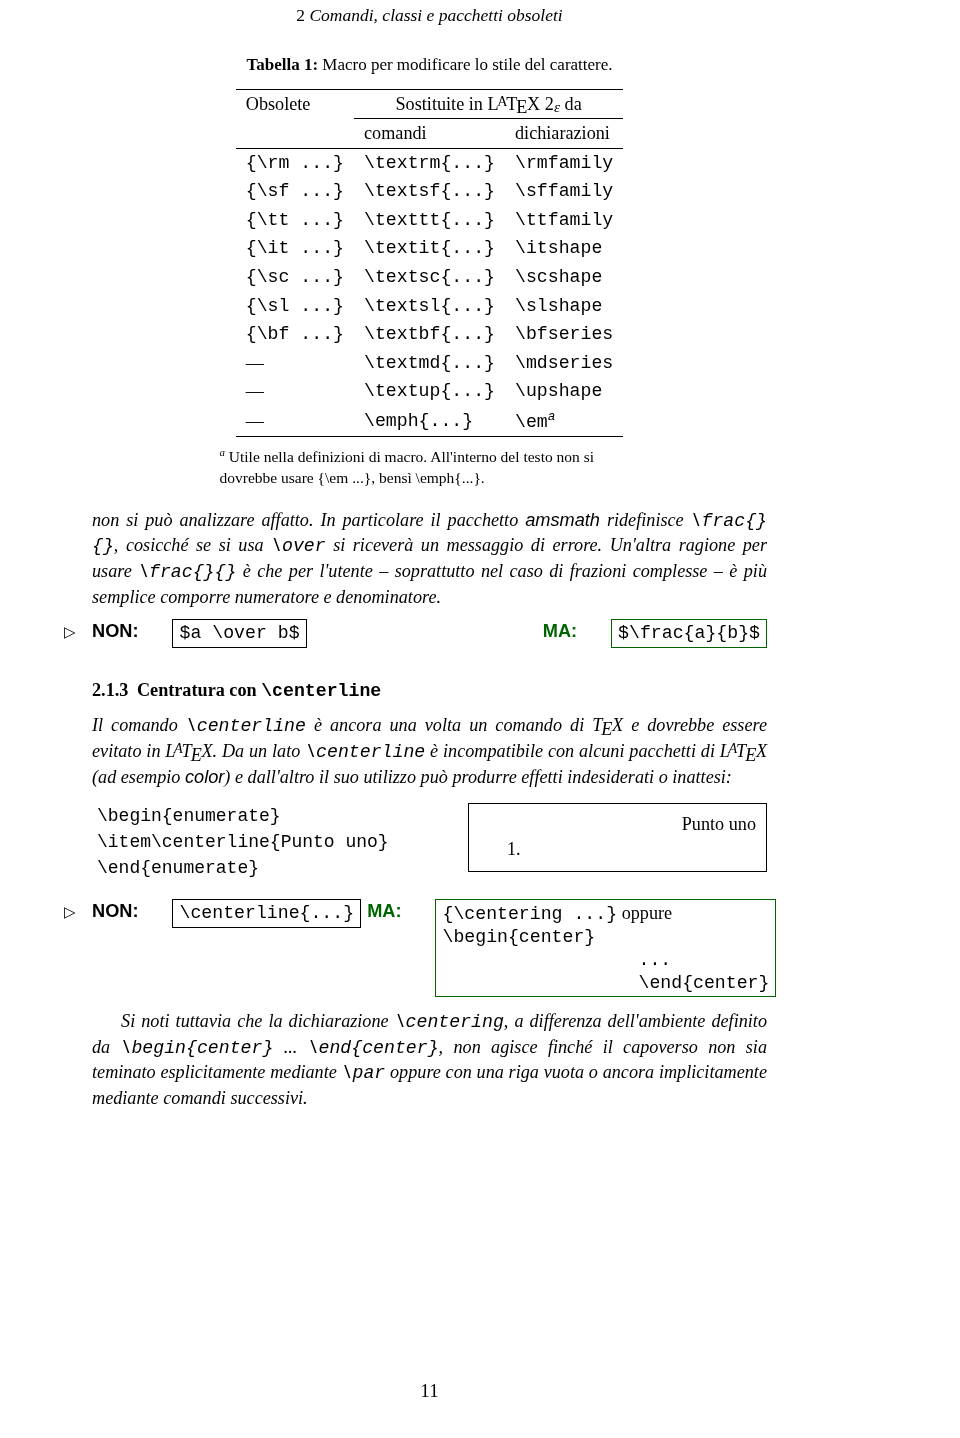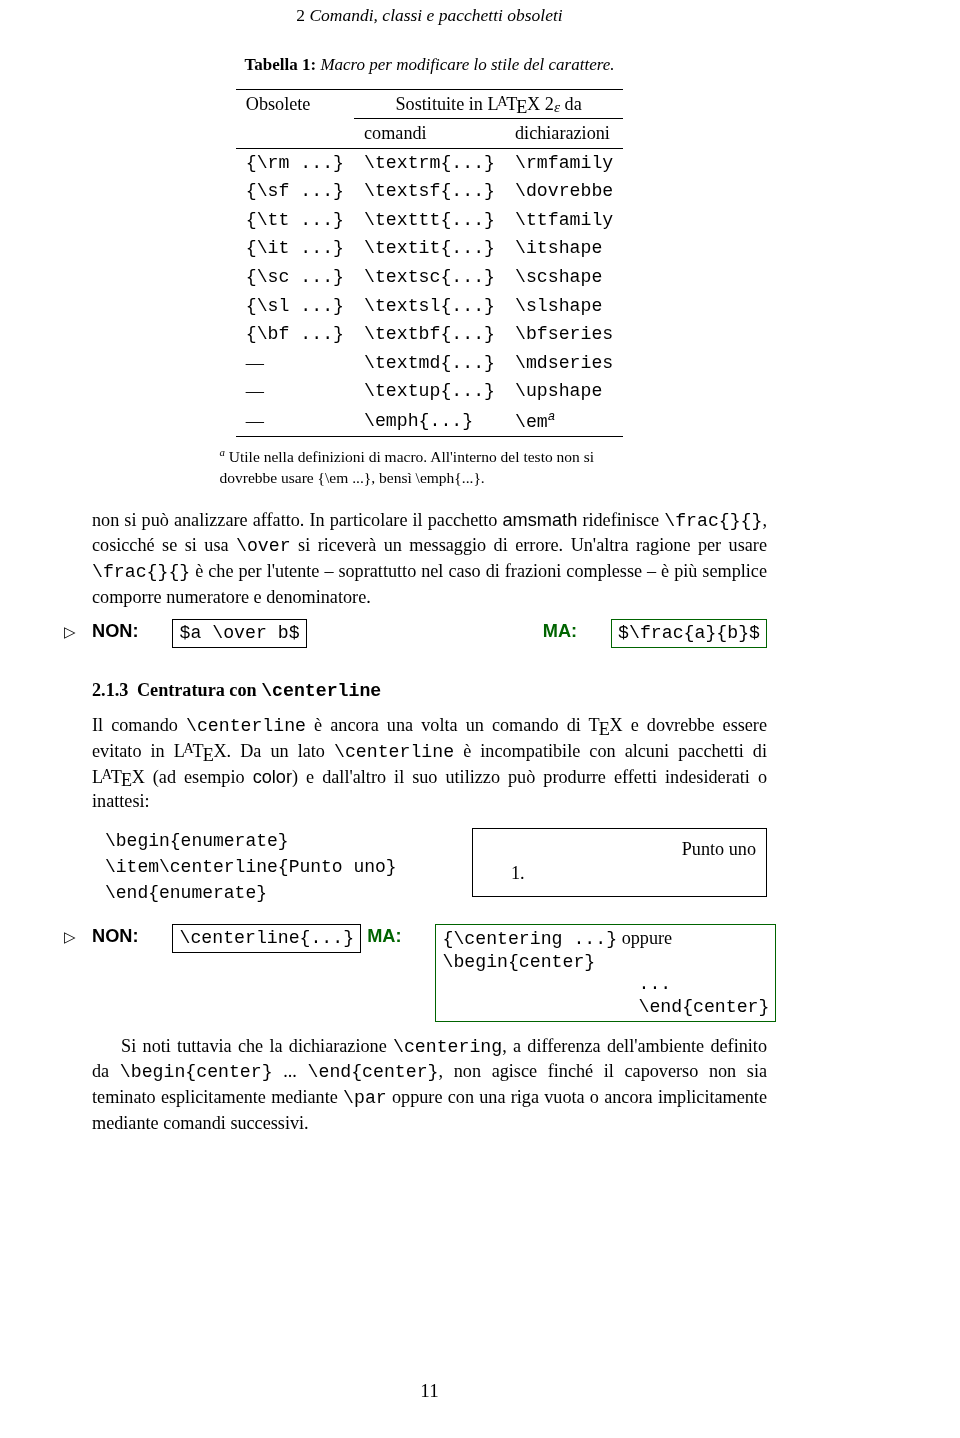--- a/index.html
+++ b/index.html
@@ -27,21 +27,21 @@
     font-size: 17.5px;
     margin-bottom: 26px;
   }
   .running-head .num { font-style: normal; }
   .caption {
     text-align: center;
     font-size: 17px;
     margin-bottom: 12px;
   }
   .caption .lbl { font-weight: bold; font-style: normal; }
-  .caption .txt { font-style: italic; }
+  .caption .txt { }
   .tabwrap {
     display: flex;
     justify-content: center;
     margin-bottom: 8px;
   }
   table.fonttab {
     border-collapse: collapse;
     font-size: 18.2px;
   }
   table.fonttab td, table.fonttab th {
@@ -56,20 +56,21 @@
   .tabnote {
     width: 420px;
     margin: 4px auto 20px auto;
     font-size: 15.5px;
     line-height: 1.3;
   }
   .sup { font-size: 0.7em; vertical-align: super; font-style: italic; }
   .para {
     text-align: justify;
     margin: 8px 0 6px 0;
+    font-style: italic;
   }
   .para-indent { text-indent: 1.6em; }
   .nonma-row {
     margin: 10px 0 30px 0;
     display: flex;
     align-items: flex-start;
     position: relative;
   }
   .triangle {
     position: absolute;
@@ -91,21 +92,21 @@
   h3.subsec {
     font-size: 18.2px;
     font-weight: bold;
     margin: 0 0 10px 0;
   }
   h3.subsec .secno { margin-right: 4px; }
   .twocol {
     display: flex;
     gap: 36px;
     align-items: flex-start;
-    margin: 14px 0 18px 13px;
+    margin: 14px 0 18px 5px;
   }
   .twocol .left {
     font-family: "Courier New", Courier, monospace;
     font-size: 18px;
     line-height: 1.45;
     flex: 0 0 50%;
   }
   .outputbox {
     border: 0.8px solid #000;
     padding: 8px 10px 10px 10px;
@@ -161,21 +162,21 @@
         <th class="cmid">dichiarazioni</th>
       </tr>
       <tr class="midrule">
         <td class="tt">{\rm ...}</td>
         <td class="tt">\textrm{...}</td>
         <td class="tt">\rmfamily</td>
       </tr>
       <tr>
         <td class="tt">{\sf ...}</td>
         <td class="tt">\textsf{...}</td>
-        <td class="tt">\dovrebbe</td>
+        <td class="tt">\sffamily</td>
       </tr>
       <tr>
         <td class="tt">{\tt ...}</td>
         <td class="tt">\texttt{...}</td>
         <td class="tt">\ttfamily</td>
       </tr>
       <tr>
         <td class="tt">{\it ...}</td>
         <td class="tt">\textit{...}</td>
         <td class="tt">\itshape</td>

